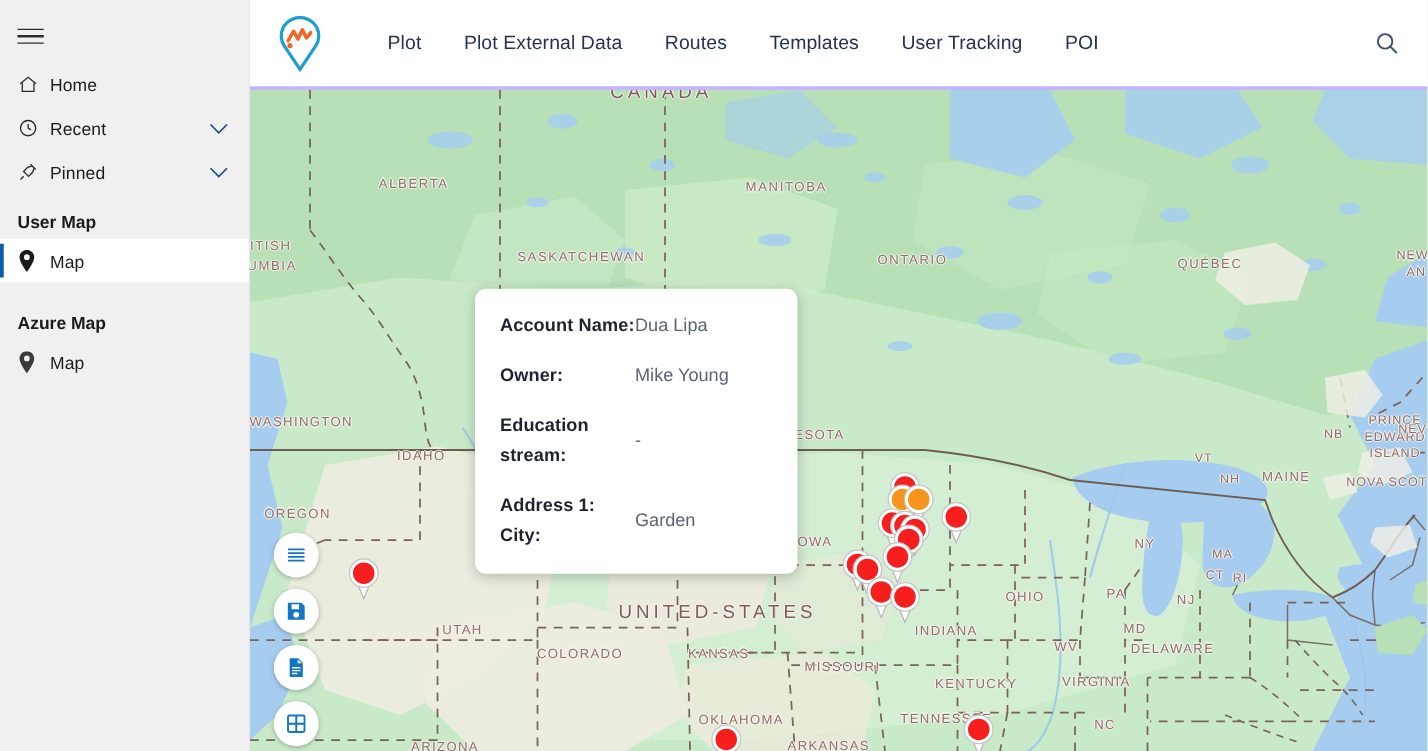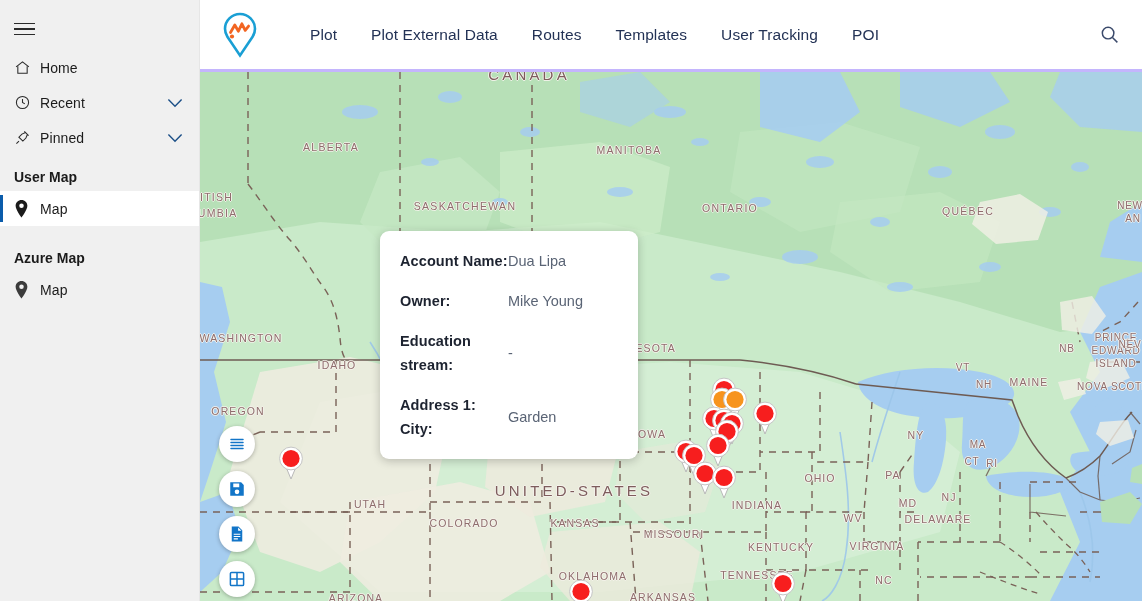--- a/index.html
+++ b/index.html
@@ -445,21 +445,21 @@
           <div class="maplabel lbl-state" style="left: 463px; top: 525px; transform: translate(-50%, -50%);">ARKANSAS</div>
           <div class="maplabel lbl-state" style="left: 156px; top: 526px; transform: translate(-50%, -50%);">ARIZONA</div>
           <div class="maplabel lbl-state" style="left: 557px; top: 433px; transform: translate(-50%, -50%);">INDIANA</div>
           <div class="maplabel lbl-state" style="left: 620px; top: 406px; transform: translate(-50%, -50%);">OHIO</div>
           <div class="maplabel lbl-state" style="left: 581px; top: 475px; transform: translate(-50%, -50%);">KENTUCKY</div>
           <div class="maplabel lbl-state" style="left: 557px; top: 503px; transform: translate(-50%, -50%);">TENNESSEE</div>
           <div class="maplabel lbl-state" style="left: 693px; top: 403px; transform: translate(-50%, -50%);">PA</div>
           <div class="maplabel lbl-state" style="left: 716px; top: 363px; transform: translate(-50%, -50%);">NY</div>
           <div class="maplabel lbl-state" style="left: 653px; top: 446px; transform: translate(-50%, -50%);">WV</div>
           <div class="maplabel lbl-state" style="left: 708px; top: 431px; transform: translate(-50%, -50%);">MD</div>
-          <div class="maplabel lbl-state" style="left: 749px; top: 425px; transform: translate(-50%, -50%);">NJ</div>
+          <div class="maplabel lbl-state" style="left: 749px; top: 408px; transform: translate(-50%, -50%);">NJ</div>
           <div class="maplabel lbl-state" style="left: 738px; top: 447px; transform: translate(-50%, -50%);">DELAWARE</div>
           <div class="maplabel lbl-state" style="left: 677px; top: 474px; transform: translate(-50%, -50%);">VIRGINIA</div>
           <div class="maplabel lbl-state" style="left: 684px; top: 508px; transform: translate(-50%, -50%);">NC</div>
           <div class="maplabel lbl-small" style="left: 772px; top: 389px; transform: translate(-50%, -50%);">CT</div>
           <div class="maplabel lbl-small" style="left: 792px; top: 391px; transform: translate(-50%, -50%);">RI</div>
           <div class="maplabel lbl-small" style="left: 778px; top: 372px; transform: translate(-50%, -50%);">MA</div>
           <div class="maplabel lbl-small" style="left: 763px; top: 295px; transform: translate(-50%, -50%);">VT</div>
           <div class="maplabel lbl-small" style="left: 784px; top: 312px; transform: translate(-50%, -50%);">NH</div>
           <div class="maplabel lbl-state" style="left: 829px; top: 310px; transform: translate(-50%, -50%);">MAINE</div>
           <div class="maplabel lbl-small" style="left: 867px; top: 276px; transform: translate(-50%, -50%);">NB</div>

